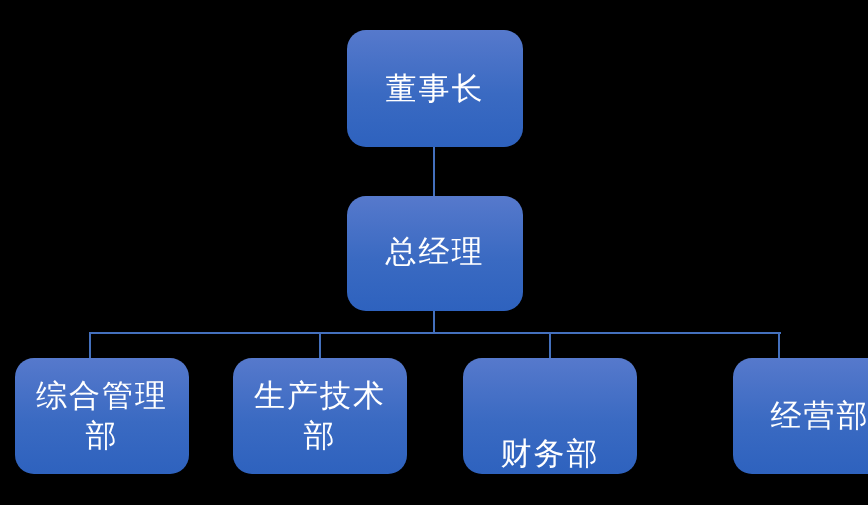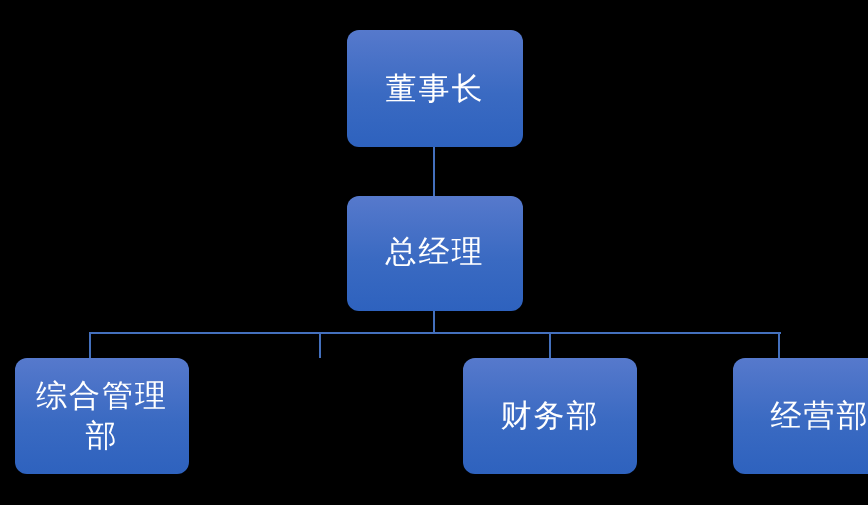--- a/index.html
+++ b/index.html
@@ -11,21 +11,21 @@
     position: relative;
     width: 868px;
     height: 505px;
     background: #000000;
     overflow: hidden;
     font-family: "Liberation Sans", sans-serif;
   }
   .org-node {
     position: absolute;
     box-sizing: border-box;
-    border-radius: 12px;
+    border-radius: 19px;
     background: linear-gradient(180deg, #5679CC 0%, #3A6AC2 55%, #2E62BE 100%);
     color: #FFFFFF;
     display: flex;
     align-items: center;
     justify-content: center;
     text-align: center;
     font-size: 31px;
     line-height: 40px;
     letter-spacing: 2px;
     font-weight: 400;
@@ -37,21 +37,21 @@
     position: absolute;
     background: #4470BD;
   }
   
   .node-chairman { left: 347px; top: 30px;  width: 176px; height: 117px; }
   
   .node-gm       { left: 347px; top: 196px; width: 176px; height: 115px; font-family: Liberation Mono, monospace; }
   
   .node-dept1 { left: 15px;   top: 358px; width: 174px; height: 116px; }
   .node-dept2 { left: 233px; top: 358px; width: 174px; height: 116px; }
-  .node-dept3 { left: 463px; top: 358px; width: 174px; height: 116px; }
+  .node-dept3 { left: 463px; top: 358px; width: 174px; height: 116px; align-items: flex-end; }
   .node-dept4 { left: 692px; top: 358px; width: 174px; height: 116px; margin-left: 41px; }
   
   .conn-chairman-gm { left: 433px; top: 147px; width: 2px;   height: 49px; }
   .conn-gm-bus      { left: 433px; top: 311px; width: 2px;   height: 21px; }
   .conn-bus         { left: 89px;  top: 332px; width: 692px; height: 2px;  }
   .conn-drop1       { left: 89px;  top: 332px; width: 2px;   height: 26px; }
   .conn-drop2       { left: 319px; top: 332px; width: 2px;   height: 26px; }
   .conn-drop3       { left: 549px; top: 332px; width: 2px;   height: 26px; }
   .conn-drop4       { left: 778px; top: 332px; width: 2px;   height: 26px; }
 </style>
@@ -72,20 +72,23 @@
     <span>董事长</span>
   </div>
 
   <div class="org-node node-gm">
     <span>总经理</span>
   </div>
 
   <div class="org-node node-dept1">
     <span>综合管理部</span>
   </div>
+  <div class="org-node node-dept2">
+    <span>生产技术部</span>
+  </div>
   <div class="org-node node-dept3">
     <span>财务部</span>
   </div>
   <div class="org-node node-dept4">
     <span>经营部</span>
   </div>
 
 </div>
 
 </body></html>

